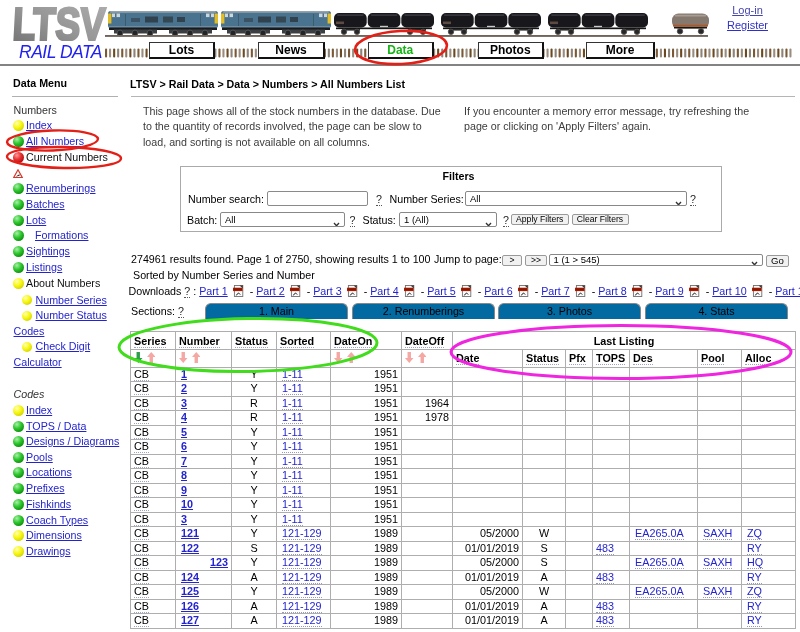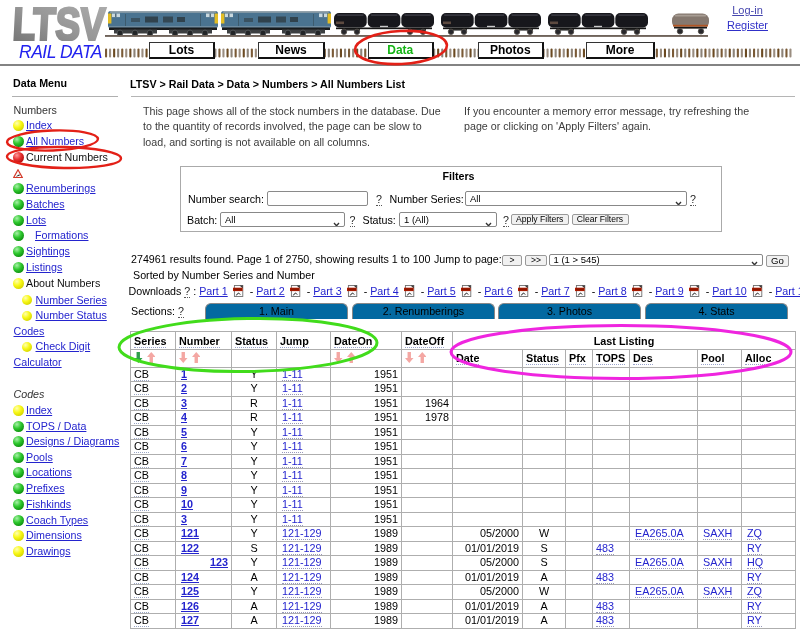--- a/index.html
+++ b/index.html
@@ -521,21 +521,21 @@
         <col style="width:37px;">
         <col style="width:68px;">
         <col style="width:44px;">
         <col style="width:54px;">
       </colgroup>
       <tbody>
         <tr style="height:18px;">
           <th><span>Series</span></th>
           <th><span>Number</span></th>
           <th><span>Status</span></th>
-          <th><span>Jump</span></th>
+          <th><span>Sorted</span></th>
           <th><span>DateOn</span></th>
           <th><span>DateOff</span></th>
           <th colspan="7" style="text-align:center;"><span style="border:none;">Last Listing</span></th>
         </tr>
         <tr style="height:17.6px;">
           <td><svg width="8.5" height="11" viewBox="0 0 8 10" style="vertical-align:-1.5px;margin-right:4px;" preserveAspectRatio="none">
               <path d="M4 10 L8 5.5 L5.6 5.5 L5.6 0 L2.4 0 L2.4 5.5 L0 5.5 Z" fill="#2f9e4b"></path>
             </svg><svg width="8.5" height="11" viewBox="0 0 8 10" style="vertical-align:-1.5px;" preserveAspectRatio="none">
               <path d="M4 0 L8 4.5 L5.6 4.5 L5.6 10 L2.4 10 L2.4 4.5 L0 4.5 Z" fill="#f4a7a3"></path>
             </svg></td>

